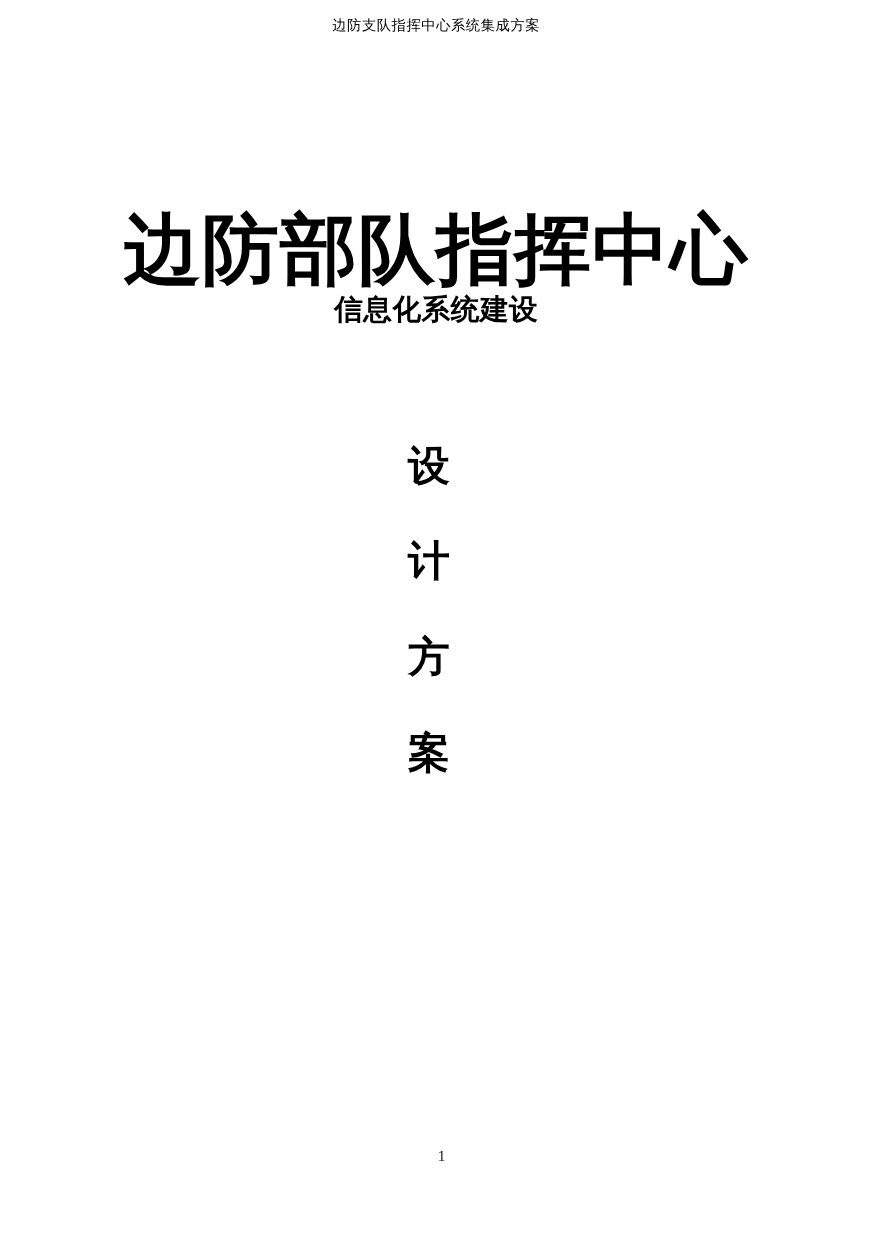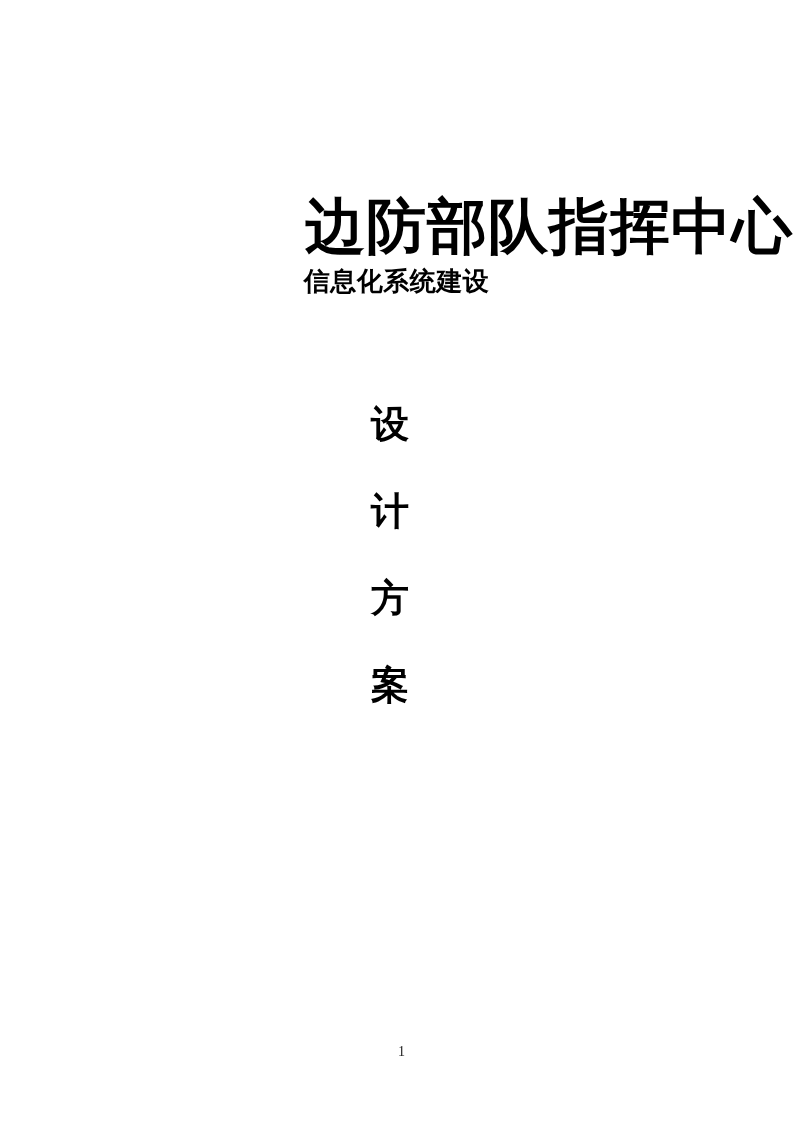--- a/index.html
+++ b/index.html
@@ -26,24 +26,24 @@
     font-size: 13px;
     letter-spacing: 0.5px;
     font-family: "Liberation Serif", "DejaVu Serif", serif;
     color: #000000;
   }
   .cover-title {
     position: absolute;
     top: 198px;
     left: 0;
     right: 0;
-    text-align: right;
+    text-align: center;
     font-family: "Liberation Sans", "DejaVu Sans", sans-serif;
     font-weight: bold;
-    font-size: 60px;
+    font-size: 70px;
     line-height: 58px;
     letter-spacing: 1px;
     color: #000000;
     white-space: nowrap;
   }
   .cover-subtitle {
     position: absolute;
     top: 260px;
     left: 0;
     right: 0;
@@ -80,20 +80,21 @@
     font-size: 14px;
     font-family: "Liberation Serif", "DejaVu Serif", serif;
     color: #1a1a1a;
   }
 </style>
 </head>
 <body>
 
 <div class="page">
 
+  <div class="doc-header">边防支队指挥中心系统集成方案</div>
 
   <div class="cover-title">边防部队指挥中心</div>
 
   <div class="cover-subtitle">信息化系统建设</div>
 
   <div class="vertical-title">
     <span class="v-char">设</span>
     <span class="v-char">计</span>
     <span class="v-char">方</span>
     <span class="v-char">案</span>

